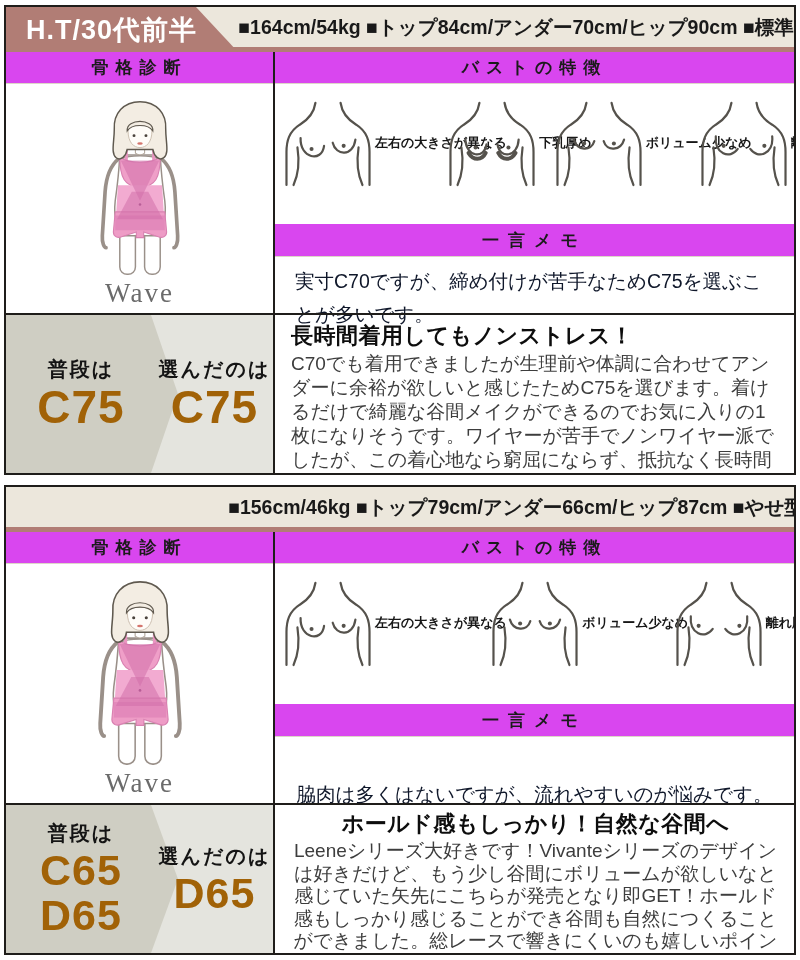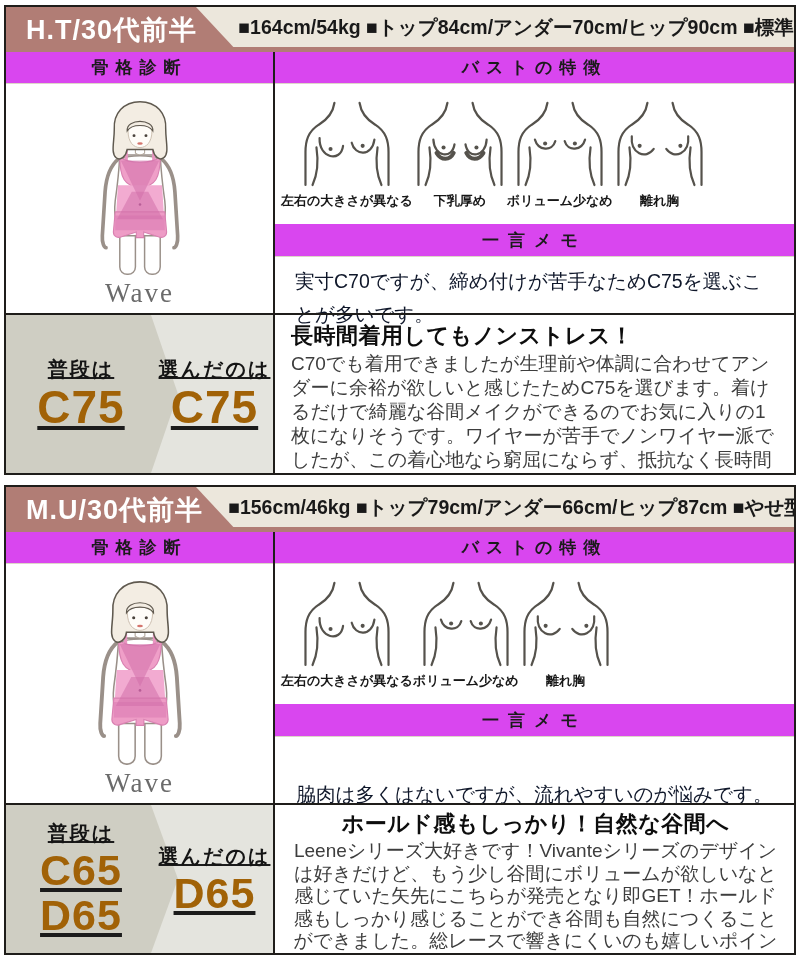--- a/index.html
+++ b/index.html
@@ -37,34 +37,34 @@
     font-size:17px;font-weight:600;letter-spacing:7px;color:#1b1b1b;text-align:center;
   }
   .memo-bar{height:32px;letter-spacing:9px;}
   .skel-area{flex:1;display:flex;flex-direction:column;align-items:center;padding-top:14px;min-height:0;}
   .wave-label{
     margin-top:auto;padding-bottom:4px;
     font-family:"Liberation Serif","DejaVu Serif",serif;
     font-size:27px;color:#6b6b6b;letter-spacing:2px;
   }
   .bust-figures{height:130px;flex:none;display:flex;align-items:flex-start;padding:10px 0 0 6px;}
-  .feature{min-width:94px;display:flex;flex-direction:column;align-items:center;justify-content:center;}
+  .feature{min-width:94px;display:flex;flex-direction:row;align-items:center;}
   .feature svg{flex:none;}
   .feature svg circle{fill:#55524c;stroke:none;}
   .feature-label{font-size:13px;font-weight:bold;white-space:nowrap;color:#171717;margin-top:-1px;}
   .memo-text{flex:1;font-size:19.5px;line-height:33px;color:#0f172a;padding:8px 20px 0;}
   .memo-text.align-center{text-align:center;padding-left:6px;padding-right:6px;}
   
   .bottom{flex:none;border-top:2px solid #1f1d1a;display:flex;box-sizing:border-box;}
   .panel-1 .bottom{height:160px;}
   .panel-2 .bottom{height:150px;}
   .size-area{width:267px;flex:none;position:relative;background:#e4e4de;border-right:2px solid #1f1d1a;}
   .size-dark{position:absolute;top:0;left:0;bottom:0;width:100%;
     clip-path:polygon(0 0,145px 0,172px 50%,145px 100%,0 100%);background:#cfcec3;}
-  .size-cols{position:relative;height:100%;display:flex;text-decoration:underline;}
+  .size-cols{position:relative;height:100%;display:flex;}
   .size-col{display:flex;flex-direction:column;align-items:center;justify-content:center;}
   .size-col.usual{width:150px;flex:none;}
   .size-col.chosen{flex:1;}
   .size-label{font-size:20px;font-weight:bold;letter-spacing:2px;color:#141414;margin-bottom:1px;}
   .size-value{font-size:46px;font-weight:bold;color:#a16207;line-height:1.04;letter-spacing:1px;}
   .panel-2 .size-value{font-size:43px;}
   .review{flex:1;min-width:0;padding:7px 14px 0 16px;}
   .panel-2 .review{padding-top:5px;text-align:center;}
   .review-title{font-size:22px;font-weight:bold;color:#0d0d0d;line-height:28px;margin-bottom:2px;letter-spacing:0.5px;}
   .review-body{font-size:19px;color:#3d3d3d;line-height:24px;}
@@ -212,23 +212,20 @@
         <div class="review-body">C70でも着用できましたが生理前や体調に合わせてアンダーに余裕が欲しいと感じたためC75を選びます。着けるだけで綺麗な谷間メイクができるのでお気に入りの1枚になりそうです。ワイヤーが苦手でノンワイヤー派でしたが、この着心地なら窮屈にならず、抵抗なく長時間着用できそうです♪</div>
       </div>
     </div>
 
   </section>
 
   <section class="panel panel-2">
 
     <div class="hdr">
       <div class="hdr-strip"></div>
-      <div class="name-plate">
-        <span>M.U/30代前半</span>
-      </div>
       <div class="hdr-stats">■156cm/46kg ■トップ79cm/アンダー66cm/ヒップ87cm ■やせ型</div>
     </div>
 
     <div class="content">
 
       <div class="left-col">
         <div class="section-bar">骨格診断</div>
         <div class="skel-area">
           <svg viewBox="0 0 150 196" width="150" height="192">
             <path d="M52,66 C42,74 38,88 37,102 L34,150 C33.5,158 36,163 38,163" fill="none" stroke="#9a9089" stroke-width="4" stroke-linecap="round"></path>

